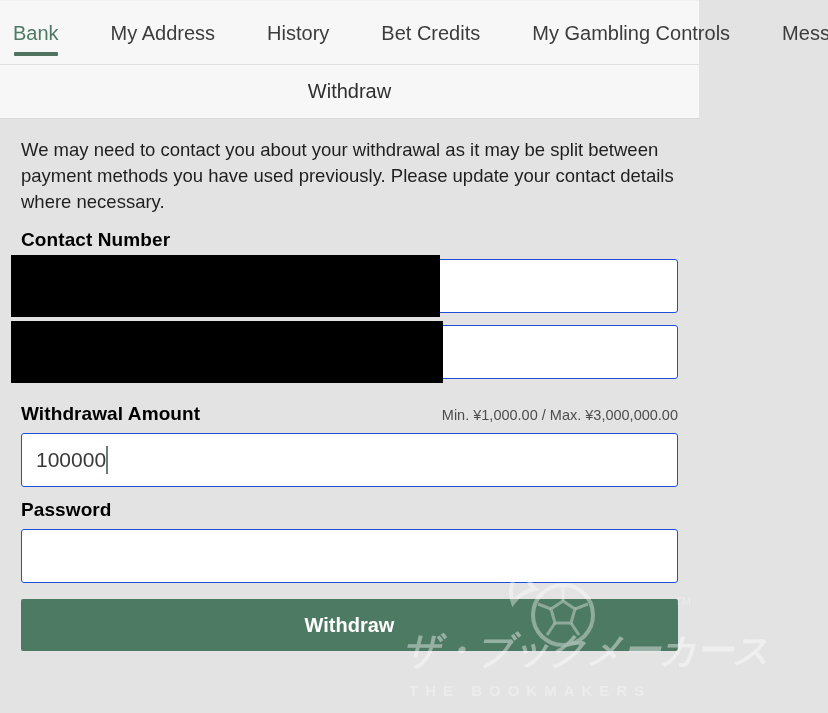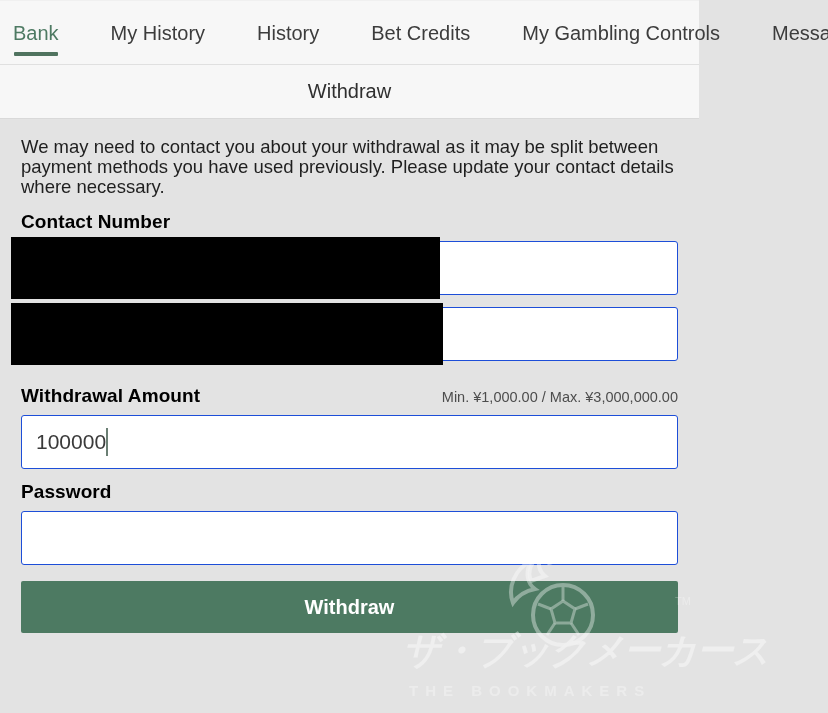--- a/index.html
+++ b/index.html
@@ -75,21 +75,21 @@
 
   
   .form-body {
     position: relative;
     padding: 18px 21px 0 21px;
     box-sizing: border-box;
   }
 
   .intro {
     font-size: 18.5px;
-    line-height: 20px;
+    line-height: 26px;
     color: #1f1f1f;
     margin: 0 0 14px 0;
     max-width: 790px;
   }
 
   .field {
     position: relative;
     margin-bottom: 12px;
   }
   .field-head {
@@ -216,21 +216,21 @@
 </head>
 <body>
 
 <div id="app">
 
   <div class="tabbar">
     <div class="tab is-active">
       <span>Bank</span>
     </div>
     <div class="tab">
-      <span>My History</span>
+      <span>My Address</span>
     </div>
     <div class="tab">
       <span>History</span>
     </div>
     <div class="tab">
       <span>Bet Credits</span>
     </div>
     <div class="tab">
       <span>My Gambling Controls</span>
     </div>

